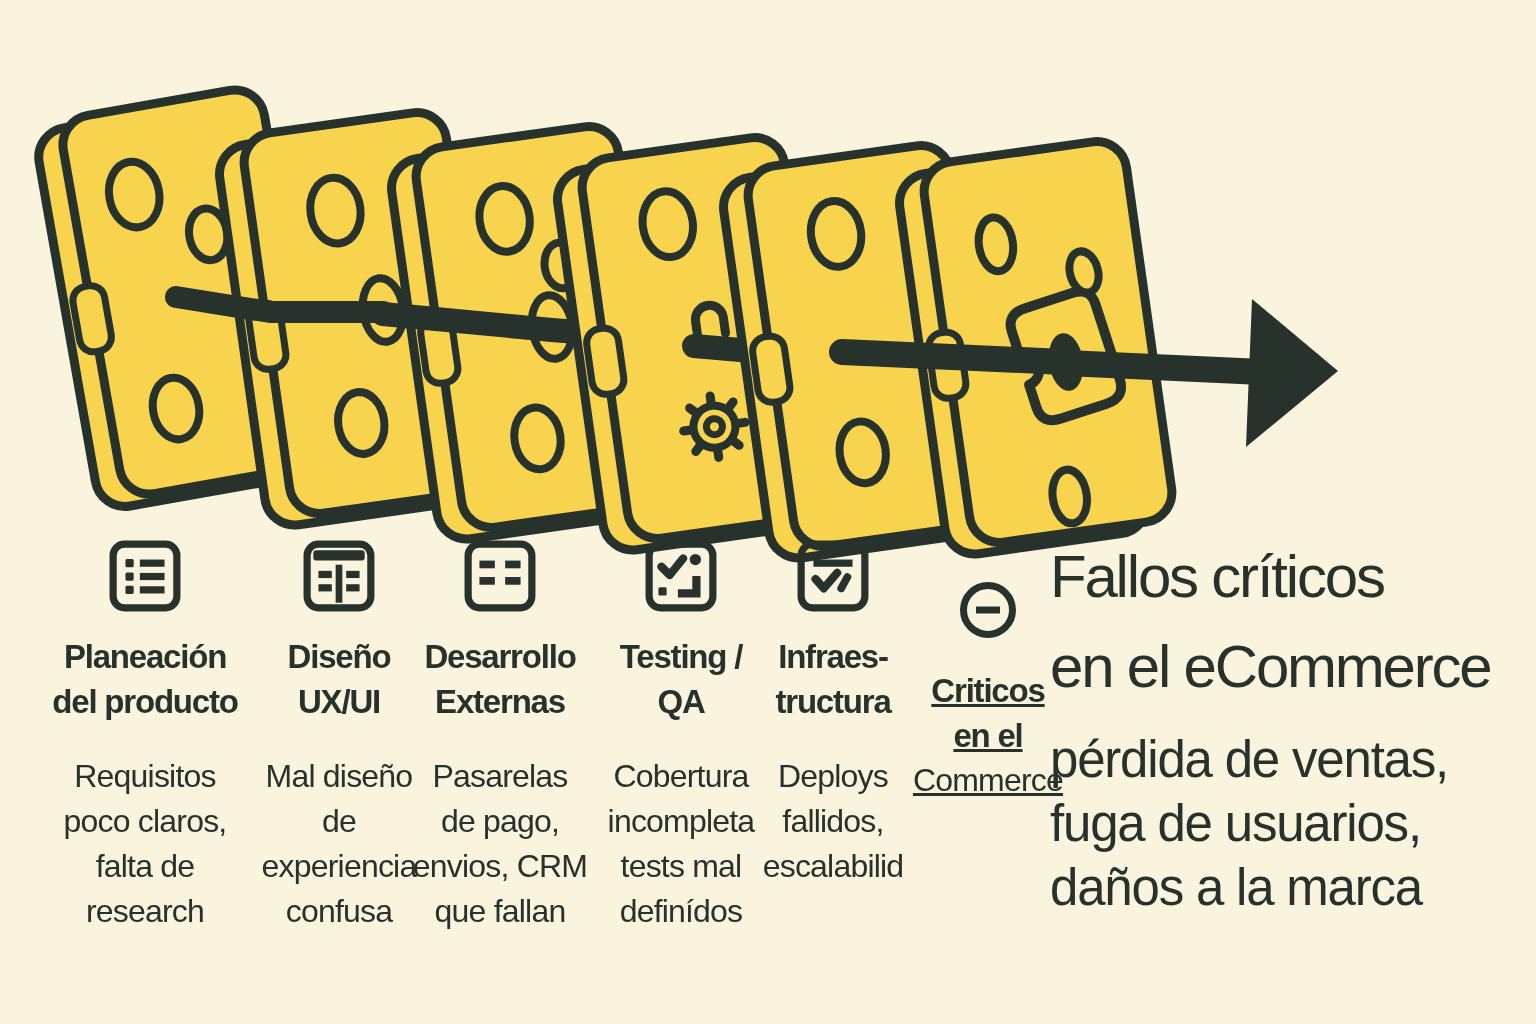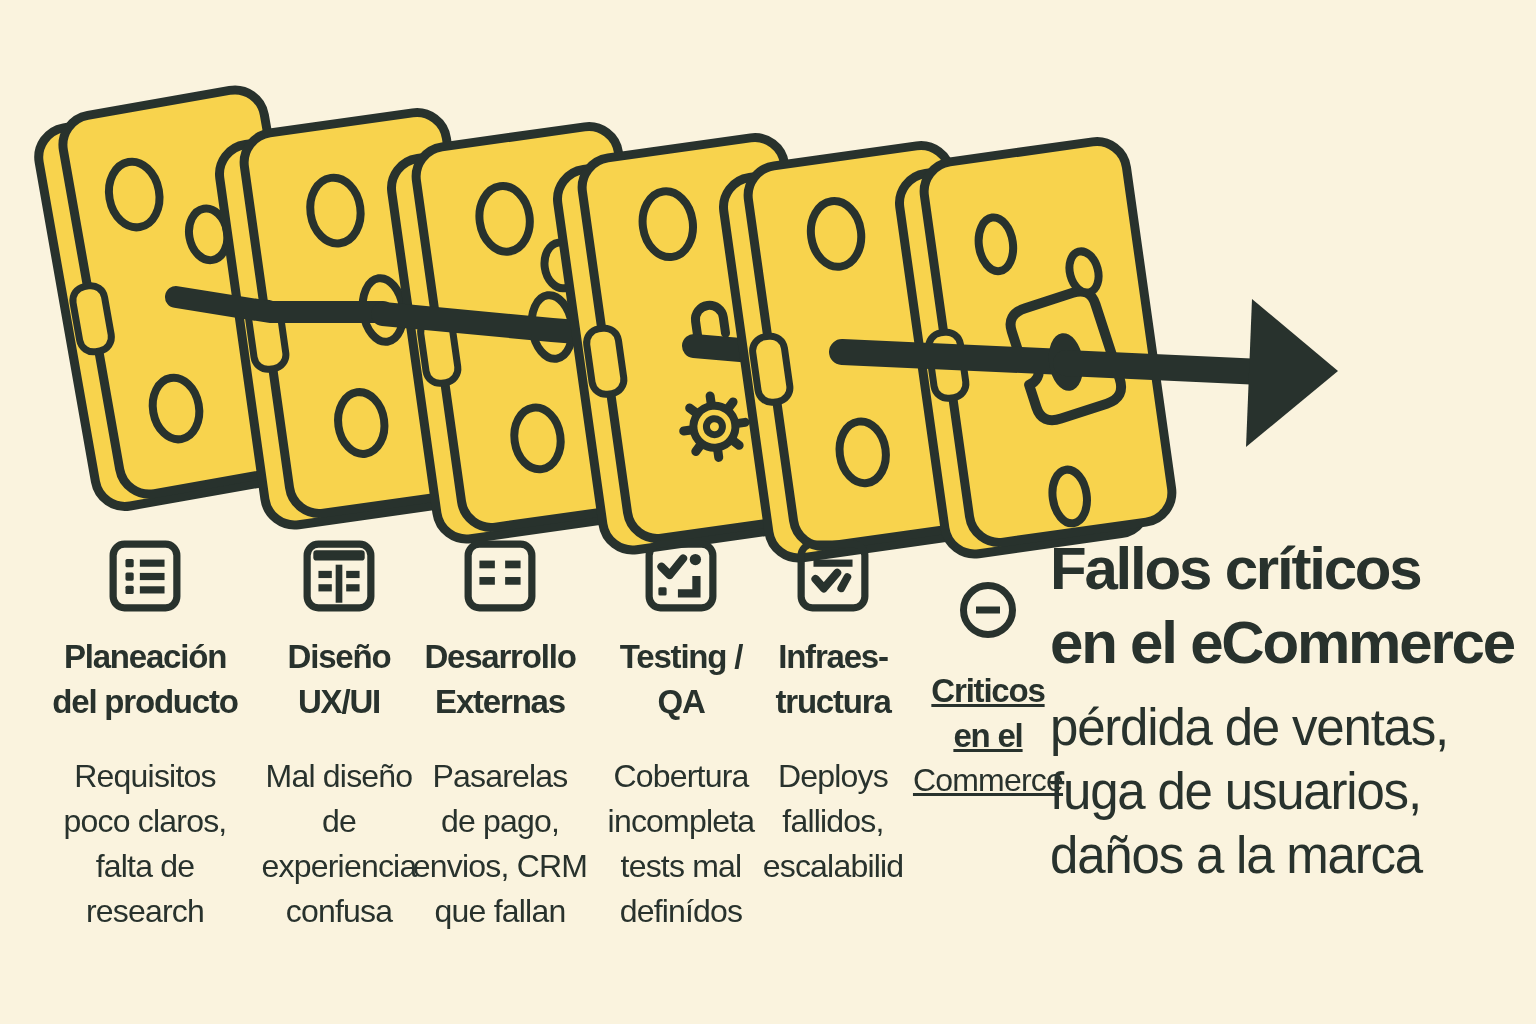--- a/index.html
+++ b/index.html
@@ -31,21 +31,21 @@
   }
   .step-desc{
     margin-top:30px;font-size:32px;line-height:45px;
     letter-spacing:-0.8px;text-align:center;white-space:pre-line;
   }
   .col.c6 .step-desc{margin-top:0px;}
 
   
   .result{position:absolute;left:1050px;top:532px;width:475px;color:#28322d;}
   .result-title{
-    font-weight:bold;font-size:60px;line-height:74px;
+    font-weight:normal;font-size:60px;line-height:90px;
     letter-spacing:-2.2px;white-space:pre-line;
   }
   .result-sub{
     margin-top:16px;font-size:51px;line-height:64px;
     letter-spacing:-1.2px;white-space:pre-line;
   }
 </style>
 </head>
 <body>
 

